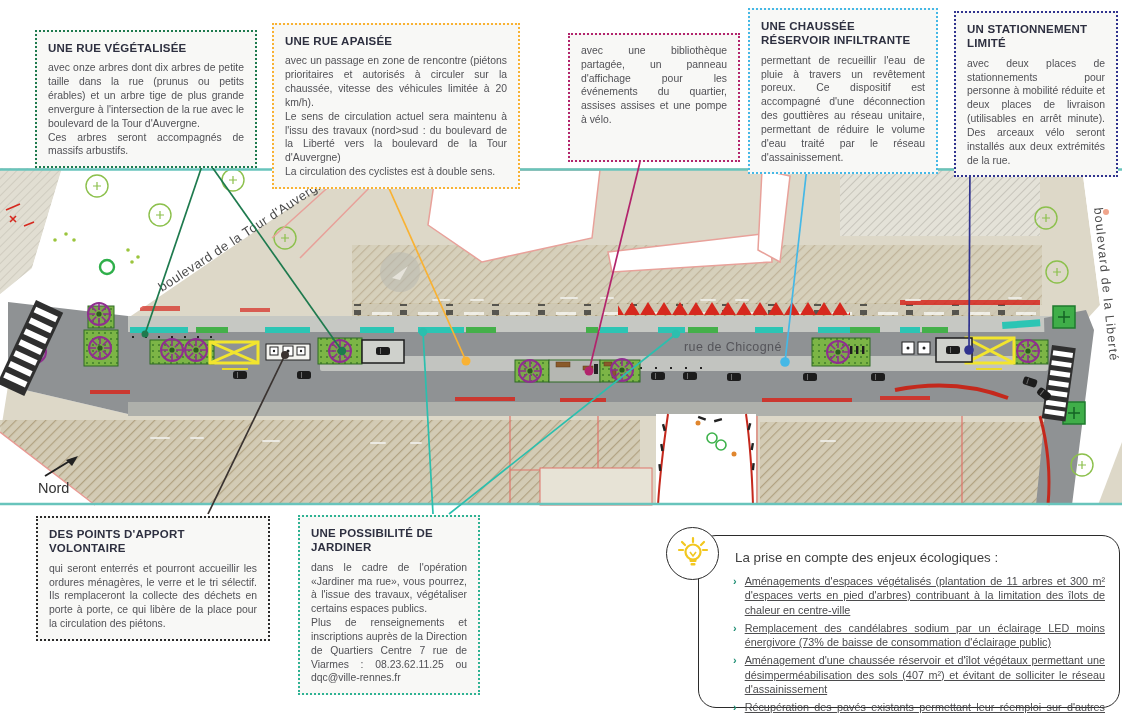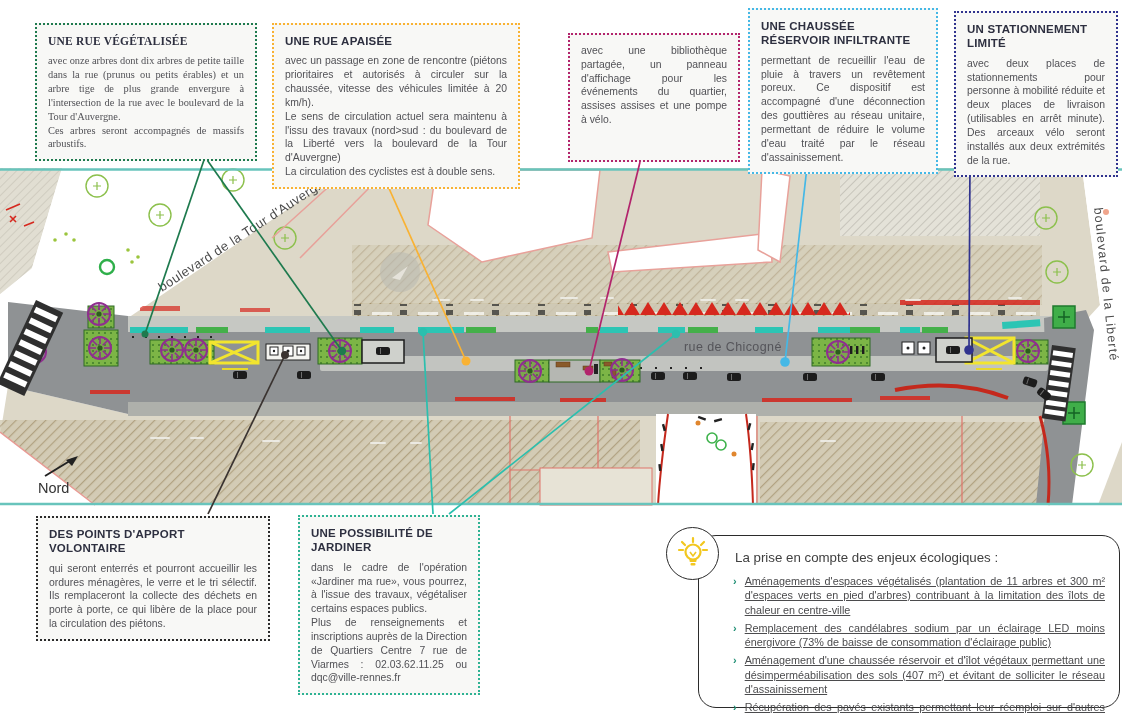--- a/index.html
+++ b/index.html
@@ -368,21 +368,21 @@
     <circle cx="969" cy="350" r="4.8" fill="#30338e" stroke="none"></circle>
     <path d="M285,355 L208,514" stroke="#3a3330"></path>
     <circle cx="285" cy="355" r="4" fill="#3a3330" stroke="none"></circle>
     <path d="M433,514 L423,332" stroke="#2bbfae"></path>
     <path d="M449,514 L676,334" stroke="#2bbfae"></path>
     <circle cx="423" cy="332" r="4.2" fill="#2bbfae" stroke="none"></circle>
     <circle cx="676" cy="334" r="4.2" fill="#2bbfae" stroke="none"></circle>
   </g>
 </svg>
 
-<div class="callout c-green" style="left:35px;top:23px;width:222px;min-height:134px;font-family:Liberation Serif, serif;">
+<div class="callout c-green" style="left:35px;top:30px;width:222px;min-height:134px;">
   <h3>UNE RUE VÉGÉTALISÉE</h3>
   <p>avec onze arbres dont dix arbres de petite taille dans la rue (prunus ou petits érables) et un arbre tige de plus grande envergure à l'intersection de la rue avec le boulevard de la Tour d'Auvergne.
 Ces arbres seront accompagnés de massifs arbustifs.</p>
 </div>
 
 <div class="callout c-orange" style="left:272px;top:23px;width:248px;min-height:134px;">
   <h3>UNE RUE APAISÉE</h3>
   <p>avec un passage en zone de rencontre (piétons prioritaires et autorisés à circuler sur la chaussée, vitesse des véhicules limitée à 20 km/h).
 Le sens de circulation actuel sera maintenu à l'issu des travaux (nord&gt;sud : du boulevard de la Liberté vers la boulevard de la Tour d'Auvergne)
 La circulation des cyclistes est à double sens.</p>
@@ -403,21 +403,21 @@
 </div>
 
 <div class="callout c-black" style="left:36px;top:516px;width:234px;min-height:112px;">
   <h3>DES POINTS D'APPORT VOLONTAIRE</h3>
   <p>qui seront enterrés et pourront accueillir les ordures ménagères, le verre et le tri sélectif. Ils remplaceront la collecte des déchets en porte à porte, ce qui libère de la place pour la circulation des piétons.</p>
 </div>
 
 <div class="callout c-teal" style="left:298px;top:515px;width:182px;min-height:163px;">
   <h3>UNE POSSIBILITÉ DE JARDINER</h3>
   <p>dans le cadre de l'opération «Jardiner ma rue», vous pourrez, à l'issue des travaux, végétaliser certains espaces publics.
-Plus de renseignements et inscriptions auprès de la Direction de Quartiers Centre 7 rue de Viarmes : 02.03.62.11.25 ou dqc@ville-rennes.fr</p>
+Plus de renseignements et inscriptions auprès de la Direction de Quartiers Centre 7 rue de Viarmes : 08.23.62.11.25 ou dqc@ville-rennes.fr</p>
 </div>
 
 <div id="eco-panel">
   <div class="eco-title">La prise en compte des enjeux écologiques :</div>
   <div class="eco-bullet">
     <span class="marker">›</span>
     <span class="txt">Aménagements d'espaces végétalisés (plantation de 11 arbres et 300 m² d'espaces verts en pied d'arbres) contribuant à la limitation des îlots de chaleur en centre-ville</span>
   </div>
   <div class="eco-bullet">
     <span class="marker">›</span>

